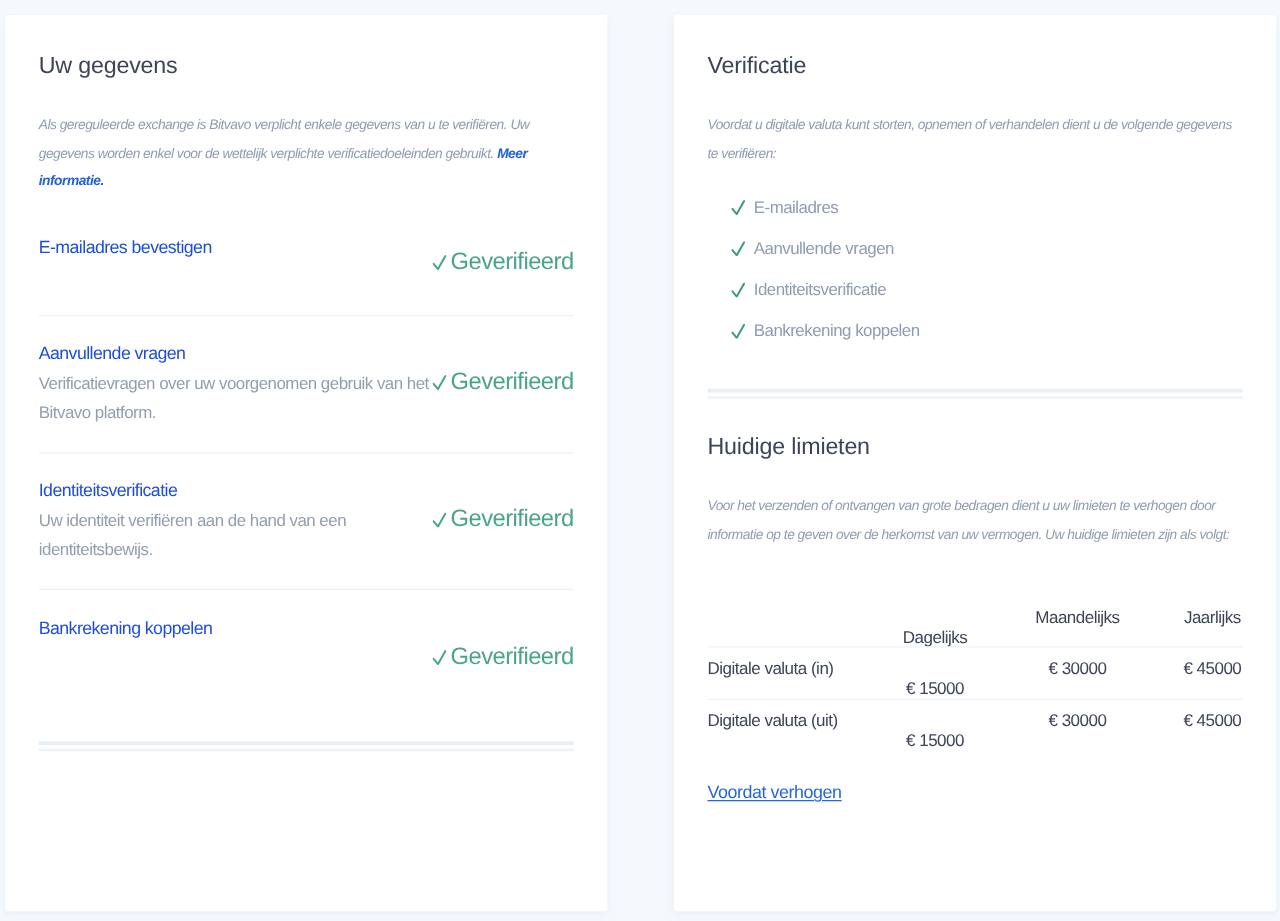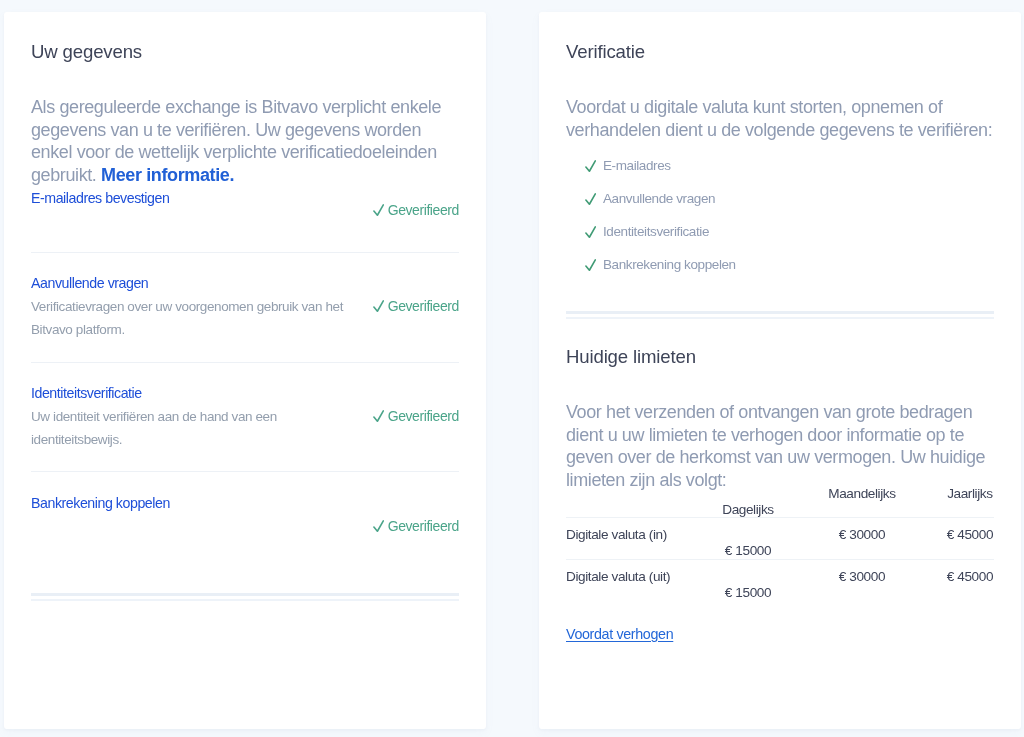--- a/index.html
+++ b/index.html
@@ -19,38 +19,38 @@
   #card-right { left:539px; top:11.8px; width:481.5px; height:717px; }
 
   
   .title {
     position:absolute; left:27px;
     font-size:18.6px; font-weight:400; color:#3e4458;
     letter-spacing:-0.15px; line-height:22px; white-space:nowrap;
   }
   .lead {
     position:absolute; left:27px; width:430px;
-    font-size:18px; letter-spacing:-0.4px; line-height:22.6px;
-    color:#8f9bb2; font-weight:400;
+    font-size:11px; letter-spacing:-0.4px; line-height:22.6px;
+    color:#8f9bb2; font-weight:400;font-style:italic;
   }
   a.inline-link { color:#2160d6; font-weight:700; text-decoration:none; letter-spacing:-0.38px;}
 
   
   .row { position:absolute; left:27px; width:427px; }
   .row-title {
     font-size:14.2px; letter-spacing:-0.45px; color:#1d4ed8; line-height:20px;
   }
   .row-desc {
     width:316px;
     font-size:13.5px; letter-spacing:-0.4px; line-height:22.6px; color:#939ead;
     margin-top:3px;
   }
   .row-status {
     position:absolute; right:-0.9px;
-    font-size:14px; letter-spacing:-0.42px; color:#4aa489; white-space:nowrap;
+    font-size:19px; letter-spacing:-0.42px; color:#4aa489; white-space:nowrap;
     line-height:16px;
   }
   .row-status .tick { display:inline-block; width:11px; height:12px; margin-right:3.9px; margin-left:0px; vertical-align:-1px; }
   .row-status .tick svg { display:block; }
 
   .rule { position:absolute; left:27px; width:427.5px; height:1px; background:#edf1f6; }
 
   .double-rule { position:absolute; left:27px; width:427.5px; }
   .double-rule .l1 { height:3px; background:#e9eff6; }
   .double-rule .l2 { height:2px; background:#eef3f9; margin-top:3px; }

